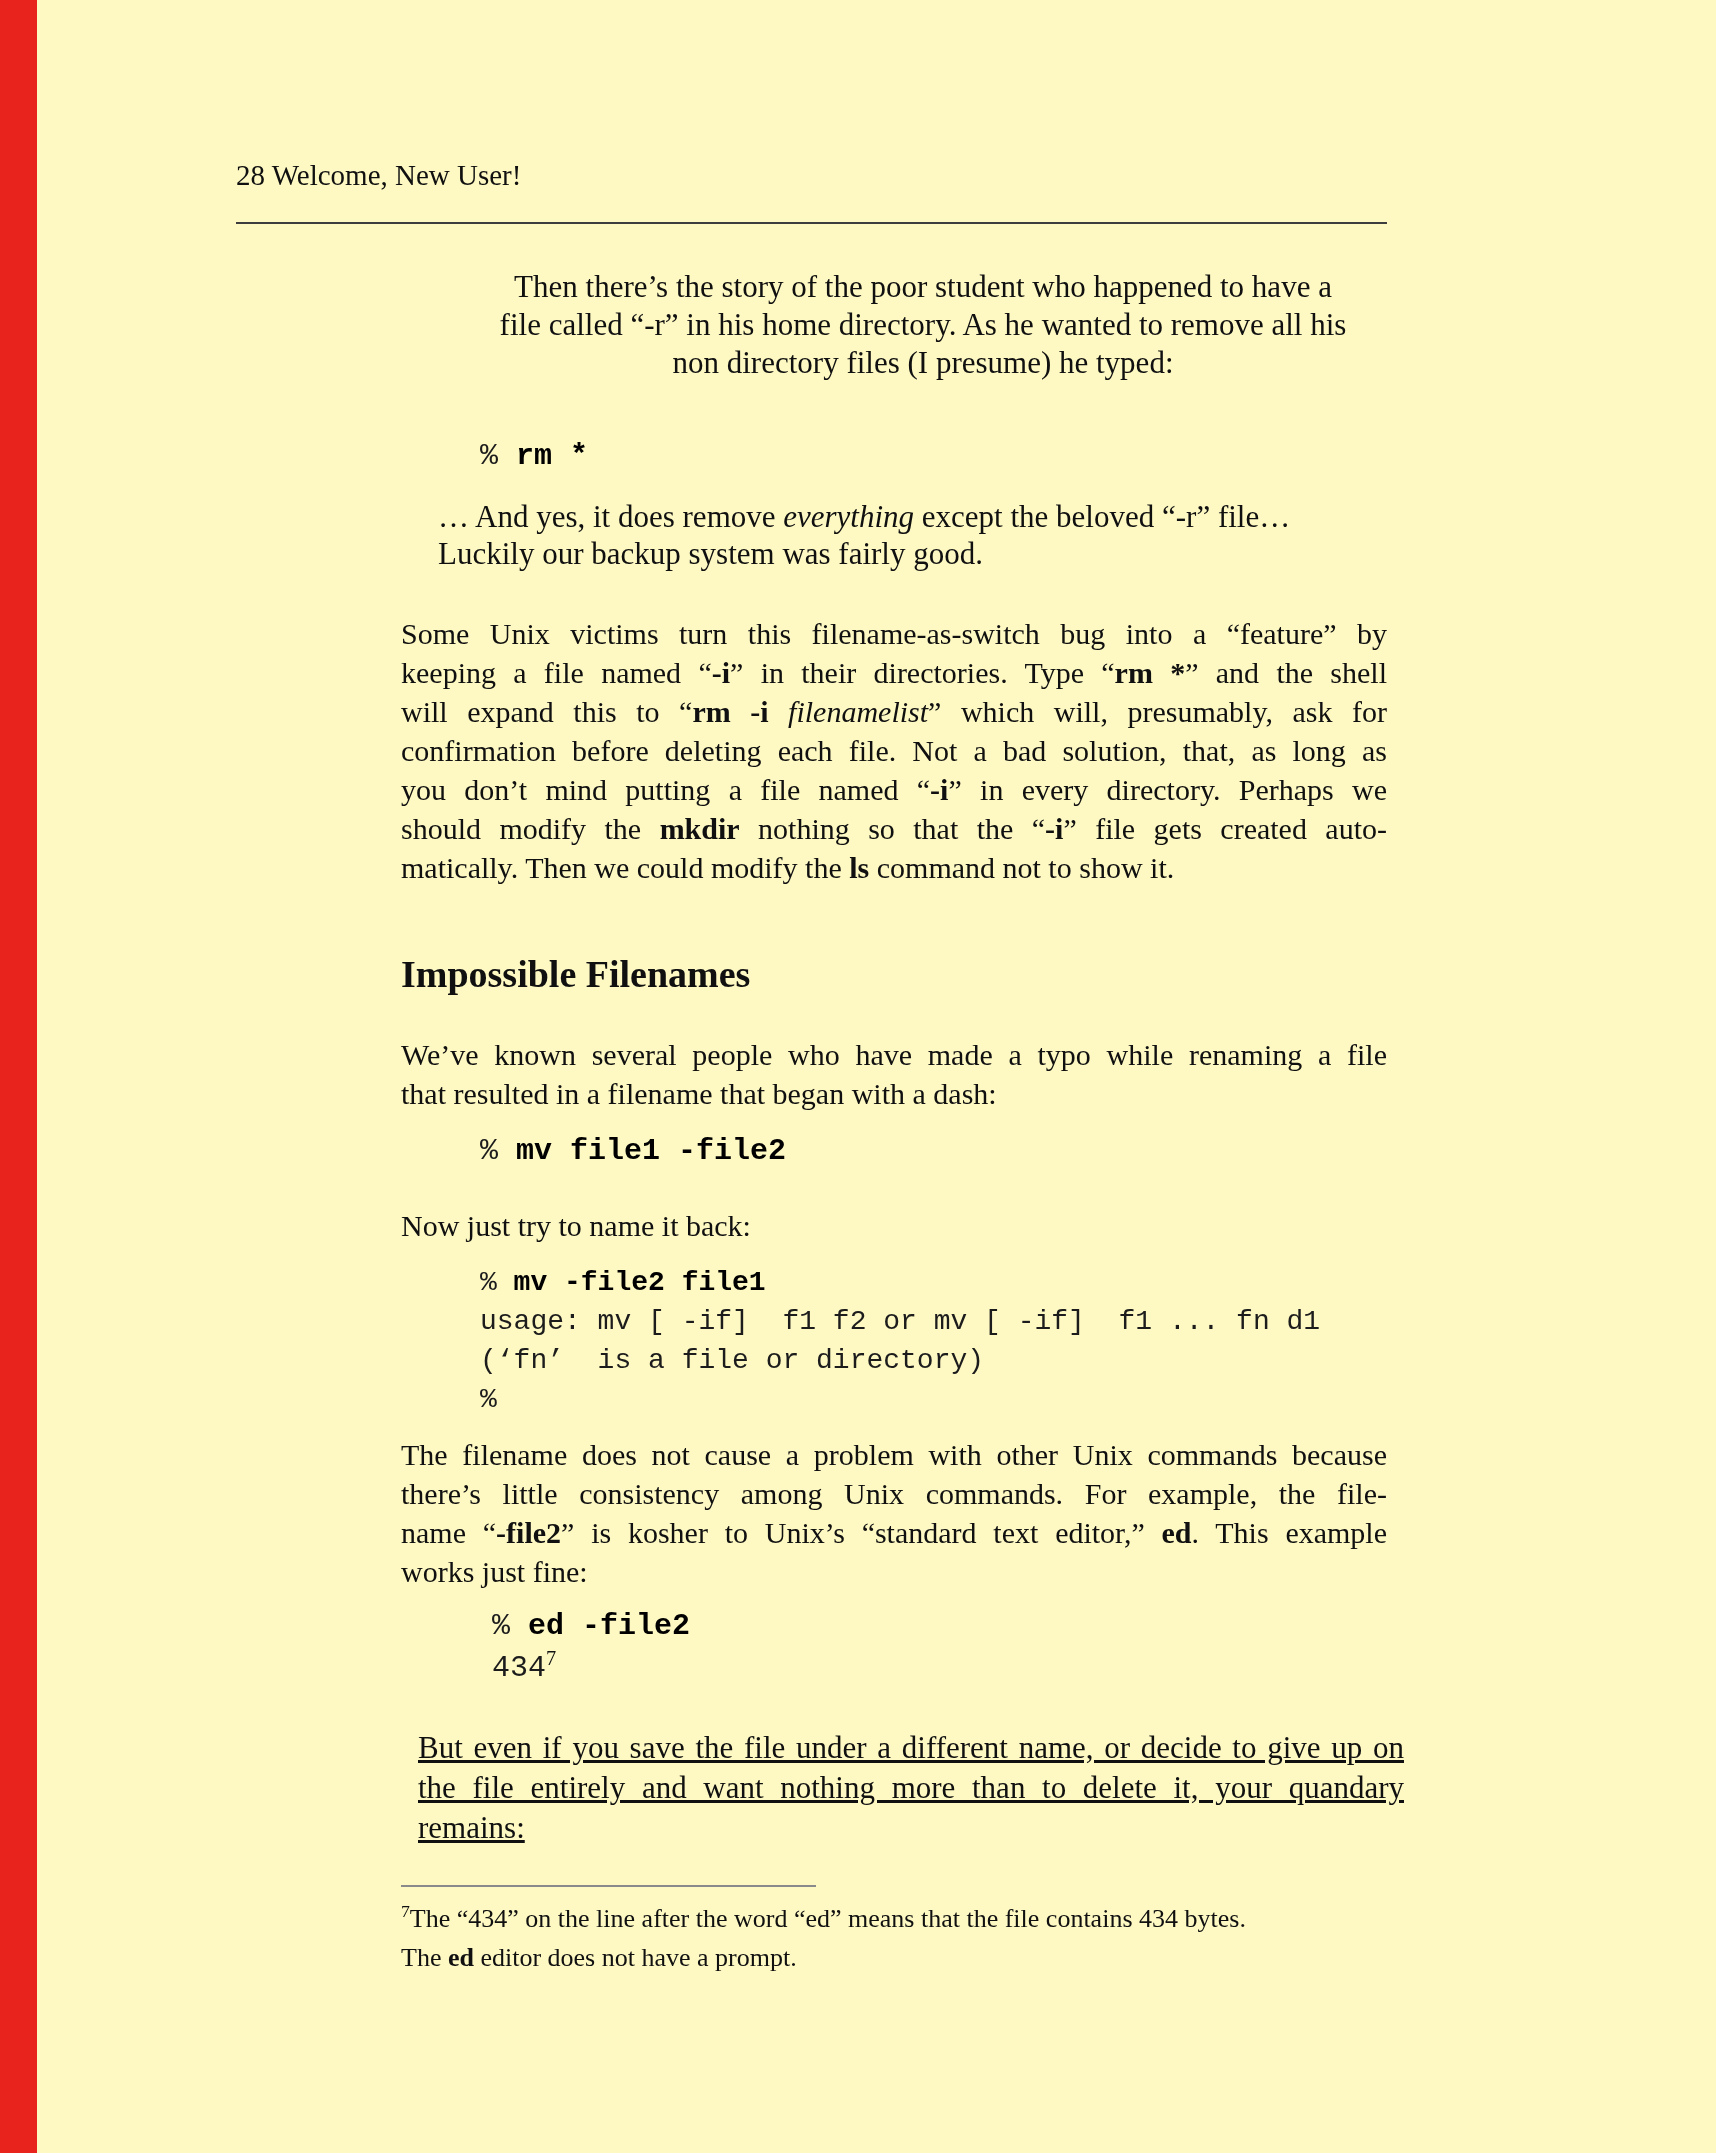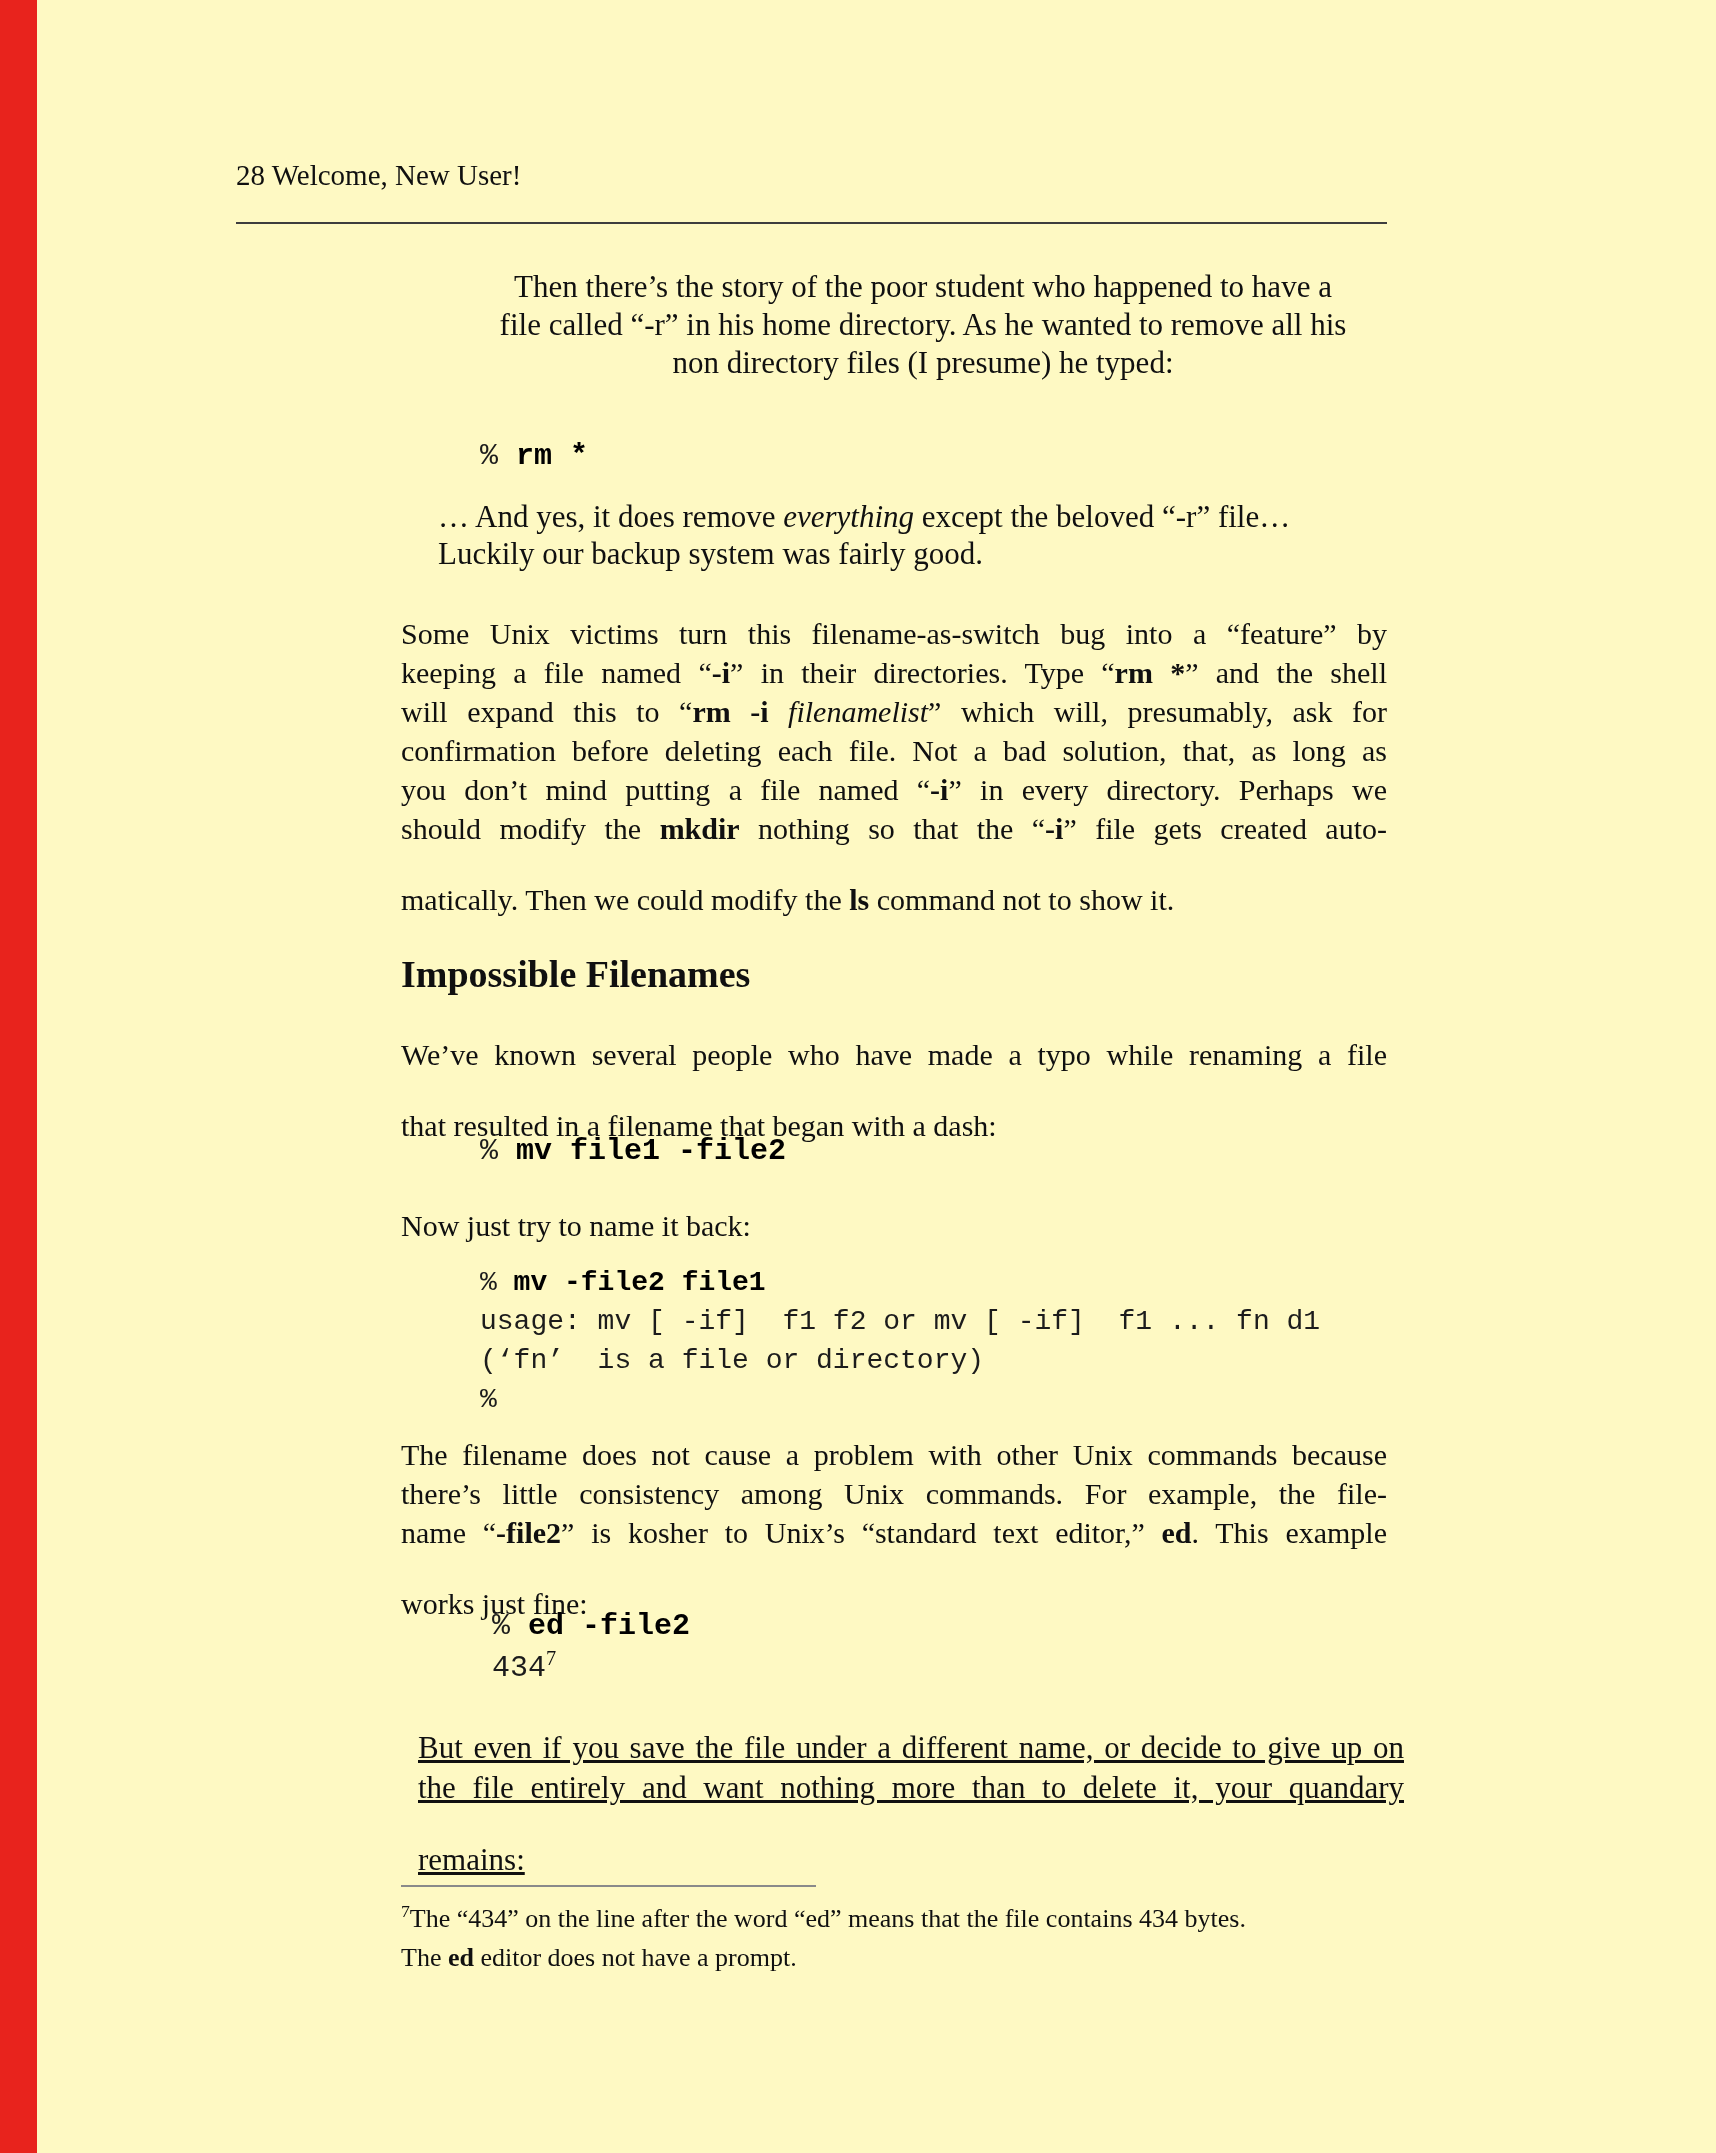--- a/index.html
+++ b/index.html
@@ -2,21 +2,21 @@
 <html><head>
 <meta charset="utf-8">
 <style>
   html,body{margin:0;padding:0;background:#ffffff;}
   .page{position:relative;width:1717px;height:2153px;background:#fef9c3;overflow:hidden;
         font-family:"Liberation Serif",serif;color:#101010;}
   .stripe{position:absolute;left:0;top:0;width:37px;height:2153px;background:#e8231d;}
   .blk{position:absolute;}
   .nowrap .ln{white-space:pre;}
   .just .ln{text-align:justify;text-align-last:justify;}
-  .just .ln:last-child{text-align-last:left;margin-top:32px;}
+  .just .ln:last-child{text-align-last:left;}
   .ln{display:block;}
   .b{font-weight:bold;}
   .i{font-style:italic;}
   .m{font-family:"Liberation Mono","DejaVu Sans Mono",monospace;letter-spacing:0;}
   .sup{vertical-align:super;font-size:0.68em;font-family:"Liberation Serif",serif;line-height:0;}
   #runhead{left:236px;top:159px;font-size:29px;white-space:nowrap;}
   #rule1{left:236px;top:222px;width:1151px;height:1.9px;background:#3d3d3d;}
   #q1{left:438px;top:268px;width:970px;font-size:31px;line-height:38px;text-align:center;}
   #c1{left:480px;top:434px;font-size:30px;line-height:39px;}
   #q2{left:438px;top:498px;width:970px;font-size:31px;line-height:37px;}

